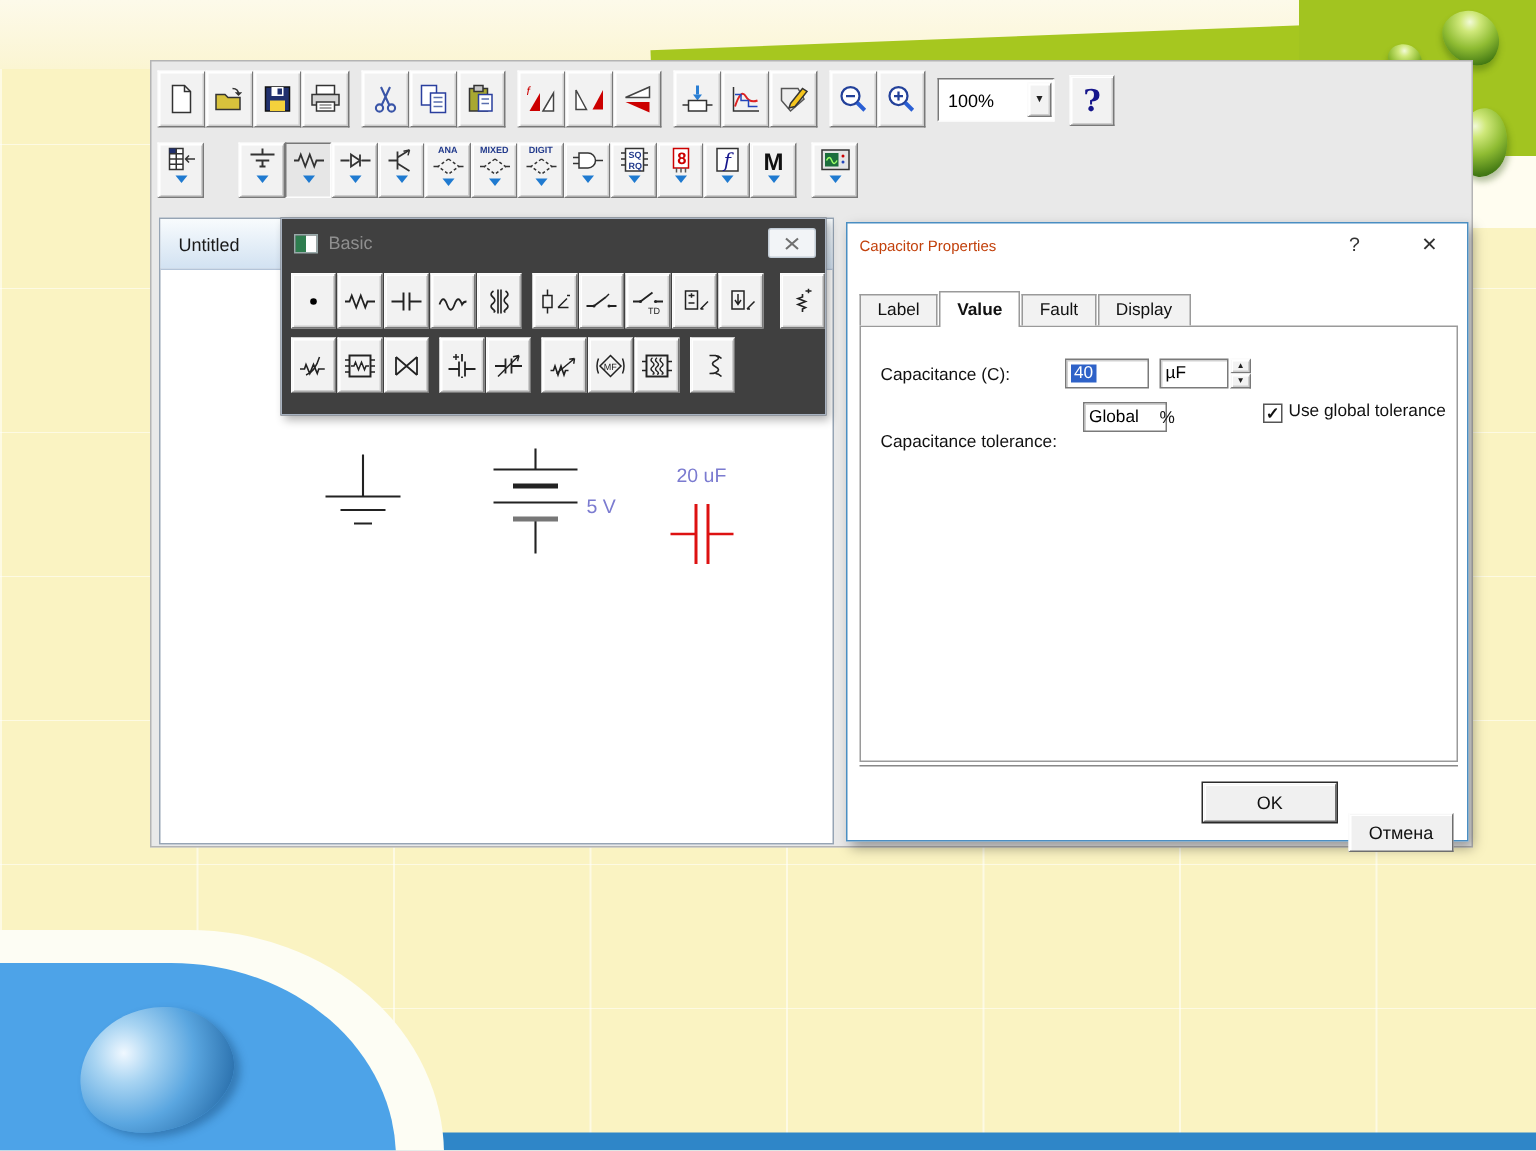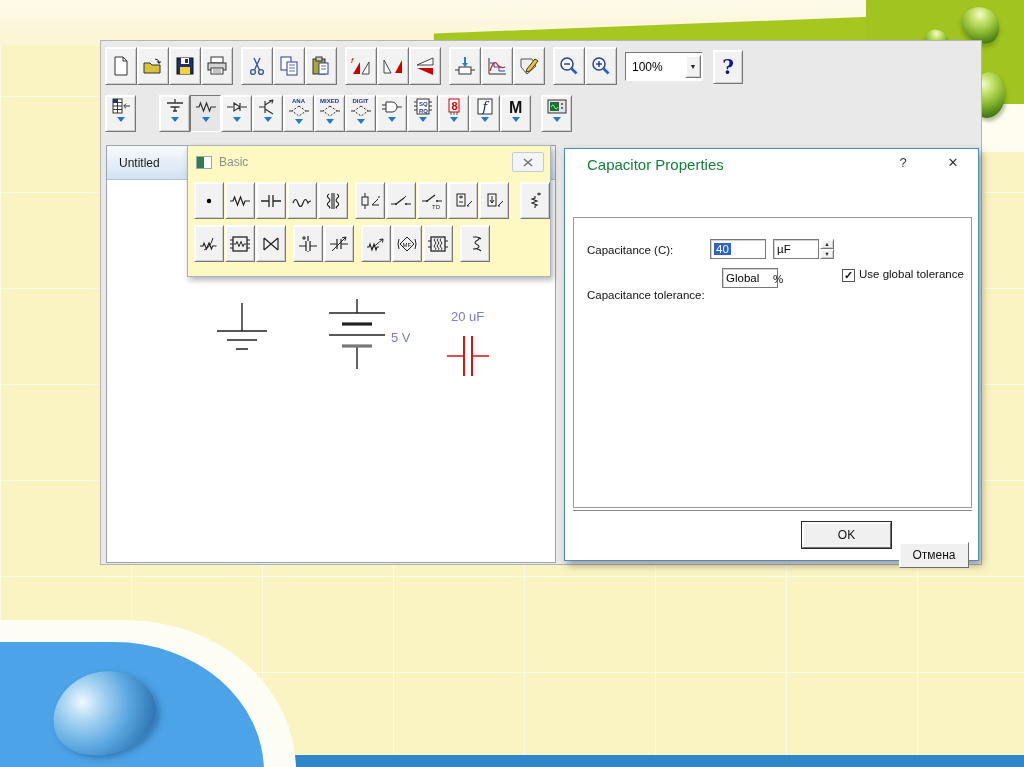--- a/index.html
+++ b/index.html
@@ -36,30 +36,30 @@
   .tri{width:0;height:0;border-left:4px solid transparent;border-right:4px solid transparent;border-top:5px solid #1f7ad0;margin-top:1px;}
   .chipword{font-size:6px;font-weight:bold;color:#223a8c;line-height:7px;}
   .zoombox{position:absolute;left:524px;top:5px;width:76px;height:27px;background:#fff;border:1px solid;border-color:#787878 #fdfdfd #fdfdfd #787878;display:flex;align-items:center;}
   .zoomtxt{flex:1;font-size:12px;padding-left:6px;color:#000;}
   .ddbtn{width:16px;height:23px;margin-right:1px;font-size:7px;color:#222;}
   .helpbtn{position:absolute;left:612px;top:3px;width:30px;height:34px;font-family:"DejaVu Serif",serif;font-size:20px;font-weight:bold;color:#16168c;}
   
   .docwin{left:5px;top:104px;width:450px;height:418px;background:#fff;border:1px solid #96a4b4;box-sizing:border-box;}
   .doctitle{height:33px;background:linear-gradient(#f8fbfd,#d2e2f2);border-bottom:1px solid #b4c4d8;display:flex;align-items:center;padding-left:12px;font-size:12px;color:#1a1a1a;}
   
-  .palette{left:86px;top:104px;width:364px;height:132px;background:#fef9c3;border:1px solid #a8b2c0;box-shadow:2px 3px 6px rgba(0,0,0,.3);box-sizing:border-box;z-index:3;}
+  .palette{left:86px;top:104px;width:364px;height:132px;background:#404040;border:1px solid #a8b2c0;box-shadow:2px 3px 6px rgba(0,0,0,.3);box-sizing:border-box;z-index:3;}
   .paltitle{height:32px;display:flex;align-items:center;padding:0 6px 0 8px;font-size:12px;color:#8f8f8f;}
   .palicon{width:14px;height:11px;border:1px solid #9aa;background:linear-gradient(90deg,#2e7d4f 50%,#fff 50%);margin-right:7px;}
   .palclose{margin-left:auto;width:30px;height:18px;background:#f2f4f7;border:1px solid #c2ccd6;border-radius:2px;display:flex;align-items:center;justify-content:center;}
   .prow{position:absolute;display:flex;}
   .pbtn{width:30px;height:37px;margin-right:1px;}
   .gap6{margin-left:6px;} .gap10{margin-left:10px;}
   
   .dialog{left:463px;top:107px;width:415px;height:413px;background:#fff;border:1px solid #4a8ec2;box-shadow:3px 4px 8px rgba(0,0,0,.35);box-sizing:border-box;z-index:5;}
-  .dlgtitle{height:30px;display:flex;align-items:center;padding-left:22px;font-size:15px;color:#15803d;}
+  .dlgtitle{height:30px;display:flex;align-items:center;padding-left:8px;font-size:10px;color:#c2410c;}
   .dlghelp{position:absolute;right:64px;top:6px;width:22px;height:18px;font-size:13px;color:#333;text-align:center;}
   .dlgclose{position:absolute;right:14px;top:6px;width:22px;height:18px;font-size:13px;color:#333;text-align:center;}
   .tabs{position:absolute;left:8px;top:45px;display:flex;align-items:flex-end;z-index:2;}
   .tab{height:20px;padding:0 11px;background:#f2f2f2;border:1px solid #9a9a9a;border-bottom:none;display:flex;align-items:center;font-size:11.5px;margin-right:1px;color:#111;}
   .tab.active{height:23px;background:#fff;font-weight:bold;margin-bottom:-1px;}
   .tabpanel{position:absolute;left:8px;top:68px;width:399px;height:291px;background:#fff;border:1px solid #9a9a9a;box-sizing:border-box;}
   .flabel{position:absolute;font-size:11.5px;color:#111;}
   .inset{position:absolute;background:#fff;border:1px solid #7a7a7a;box-shadow:inset 1px 1px 0 rgba(0,0,0,.18);box-sizing:border-box;font-size:11.5px;display:flex;align-items:center;padding-left:3px;}
   .sel{background:#2e62c8;color:#fff;padding:0 2px;}
   .spin{position:absolute;width:14px;height:20px;display:flex;flex-direction:column;}
@@ -485,20 +485,34 @@
       </div>
     </div>
 
     <div class="abs dialog">
       <div class="dlgtitle">
           <span>Capacitor Properties</span>
         </div>
       <div class="dlghelp"><span>?</span></div>
       <div class="dlgclose"><span>✕</span></div>
 
+      <div class="tabs">
+        <div class="tab">
+            <span>Label</span>
+          </div>
+        <div class="tab active">
+            <span>Value</span>
+          </div>
+        <div class="tab">
+            <span>Fault</span>
+          </div>
+        <div class="tab">
+            <span>Display</span>
+          </div>
+      </div>
       <div class="tabpanel"></div>
 
       <div class="flabel" style="left:22px;top:95px;">Capacitance (C):</div>
       <div class="inset" style="left:145px;top:90px;width:56px;height:20px;">
           <span class="sel">40</span>
         </div>
       <div class="inset" style="left:208px;top:90px;width:46px;height:20px;">
           <span>µF</span>
         </div>
       <div class="spin" style="left:255px;top:90px;">

